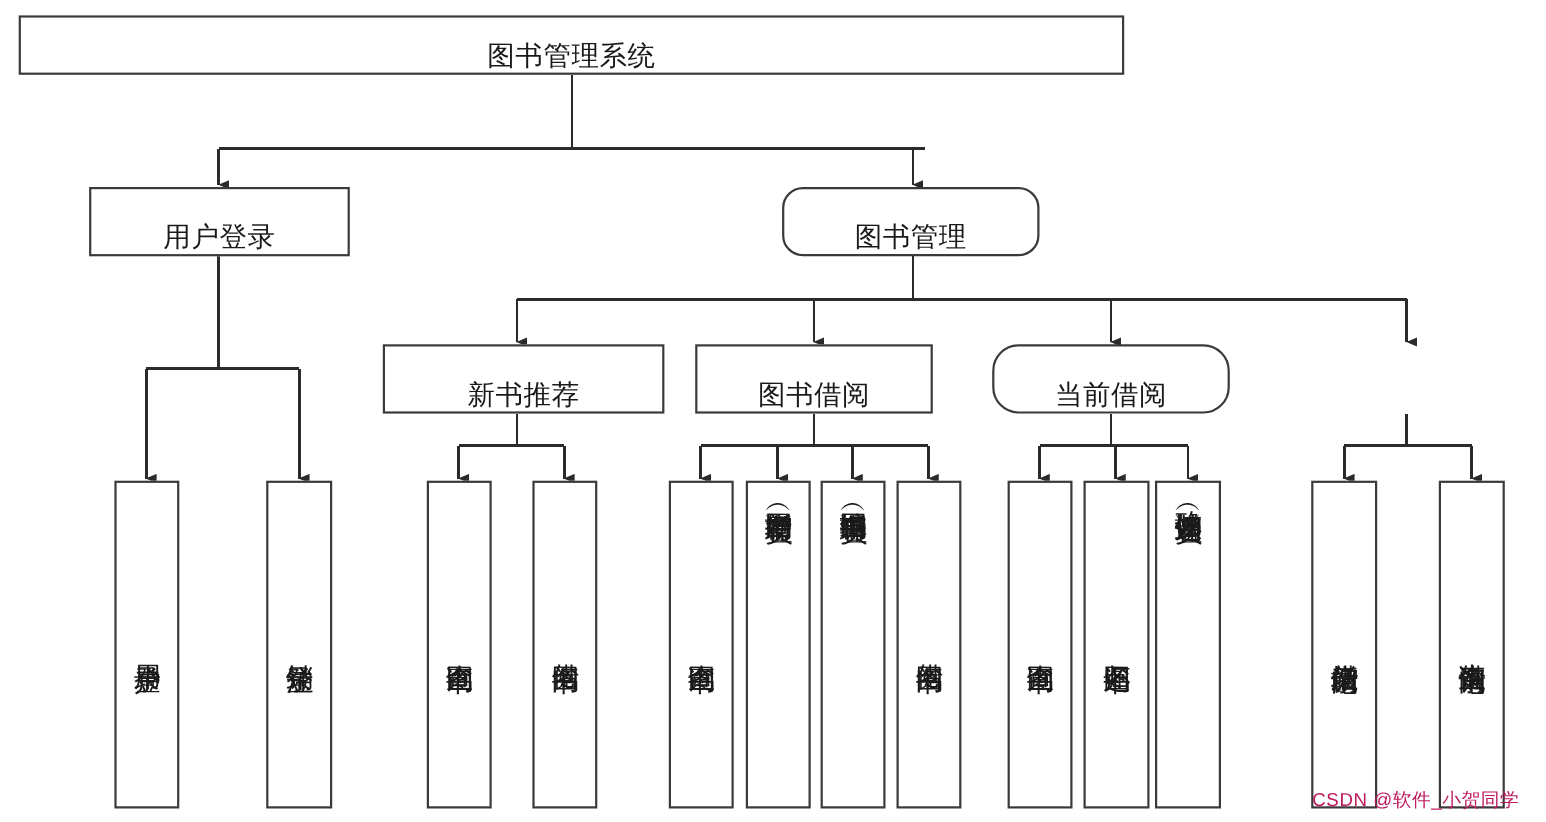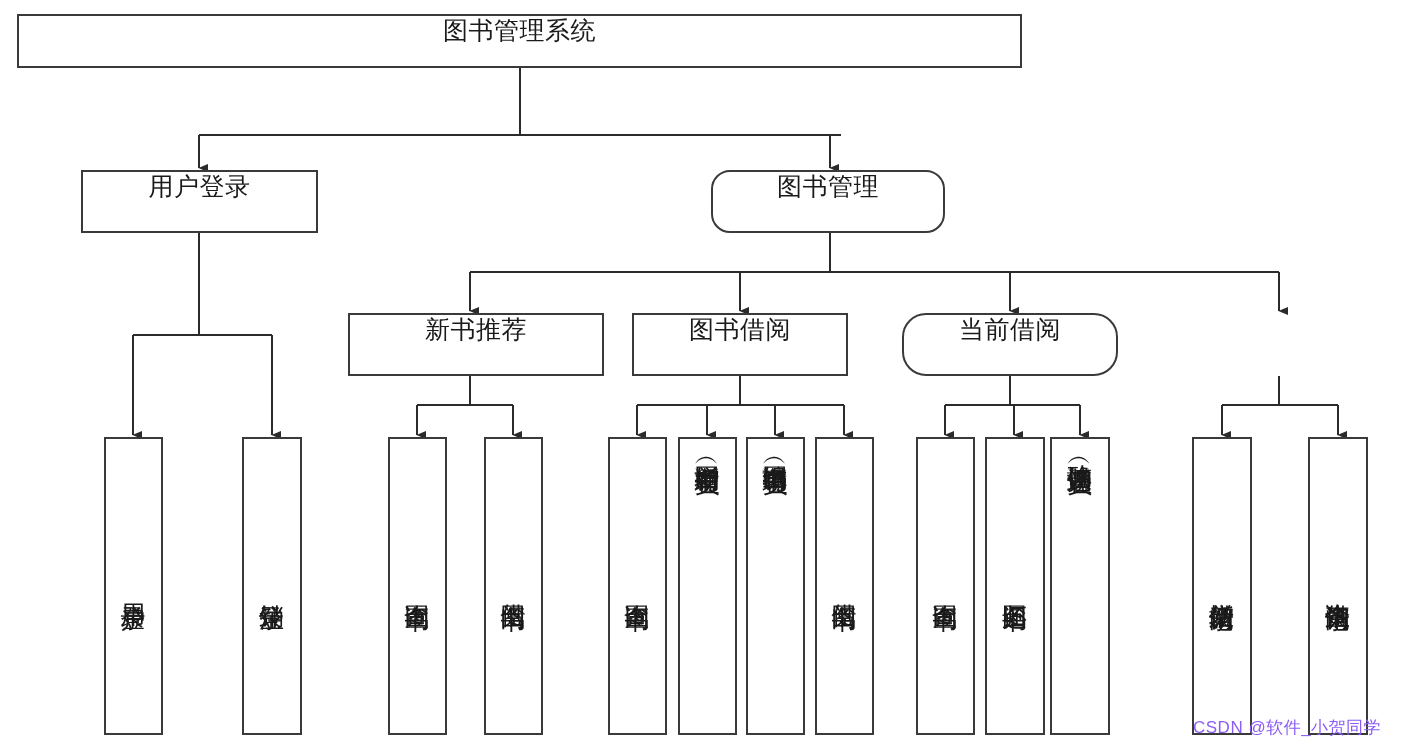--- a/index.html
+++ b/index.html
@@ -25,21 +25,21 @@
     left: 0;
     width: 1405px;
     height: 747px;
   }
   .node-box {
     position: absolute;
     box-sizing: border-box;
     background: #ffffff;
     border: 2px solid #3a3a3a;
     display: flex;
-    align-items: flex-start;
+    align-items: flex-end;
     justify-content: center;
     color: #1a1a1a;
   }
   .node-label {
     display: block;
     text-align: center;
     line-height: 1.18;
     letter-spacing: 0.5px;
     color: #1a1a1a;
   }
@@ -59,21 +59,21 @@
     letter-spacing: 1px;
     white-space: nowrap;
   }
   .vertical.center-v {
     align-items: center;
     padding-top: 0;
   }
   .watermark {
     position: absolute;
     font-size: 17px;
-    color: #8b5cf6;
+    color: #be185d;
     white-space: nowrap;
     letter-spacing: 0.5px;
   }
 </style>
 </head>
 <body>
 
 <div id="diagram-root">
 
   <svg class="diagram-canvas" viewBox="0 0 1405 747" aria-hidden="true">

